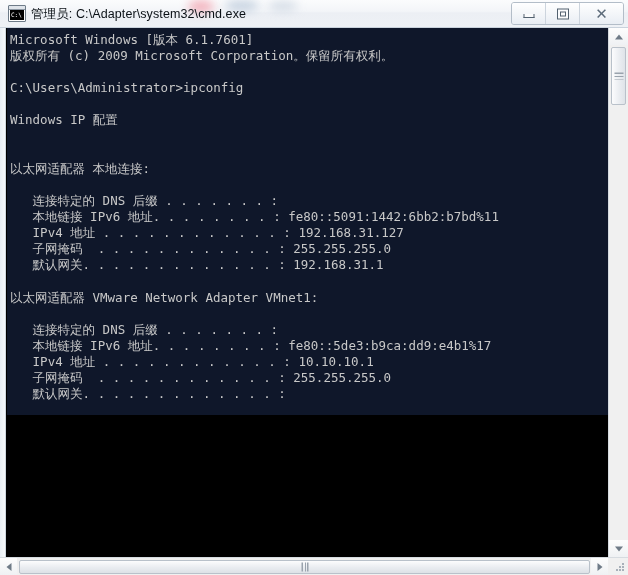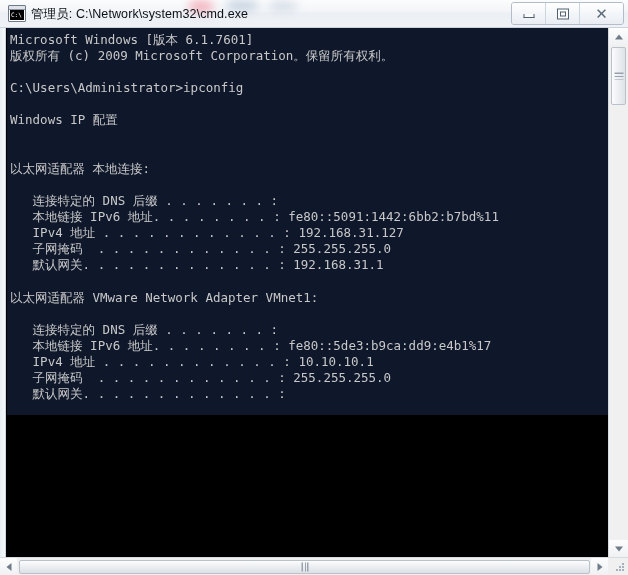--- a/index.html
+++ b/index.html
@@ -319,21 +319,21 @@
   <div id="titlebar">
     <div class="bleed b1"></div>
     <div class="bleed b2"></div>
     <div class="bleed b3"></div>
 
     <div id="title-icon">
       <div class="bar"></div>
       <div class="screen">C:\</div>
     </div>
 
-    <div id="title-text">管理员: C:\Network\system32\cmd.exe</div>
+    <div id="title-text">管理员: C:\Adapter\system32\cmd.exe</div>
 
     <div id="window-controls">
       <div class="wbtn">
         <span class="glyph glyph-min"></span>
       </div>
       <div class="wbtn">
         <span class="glyph glyph-max"></span>
       </div>
       <div class="wbtn">
         <span class="glyph glyph-close">✕</span>

